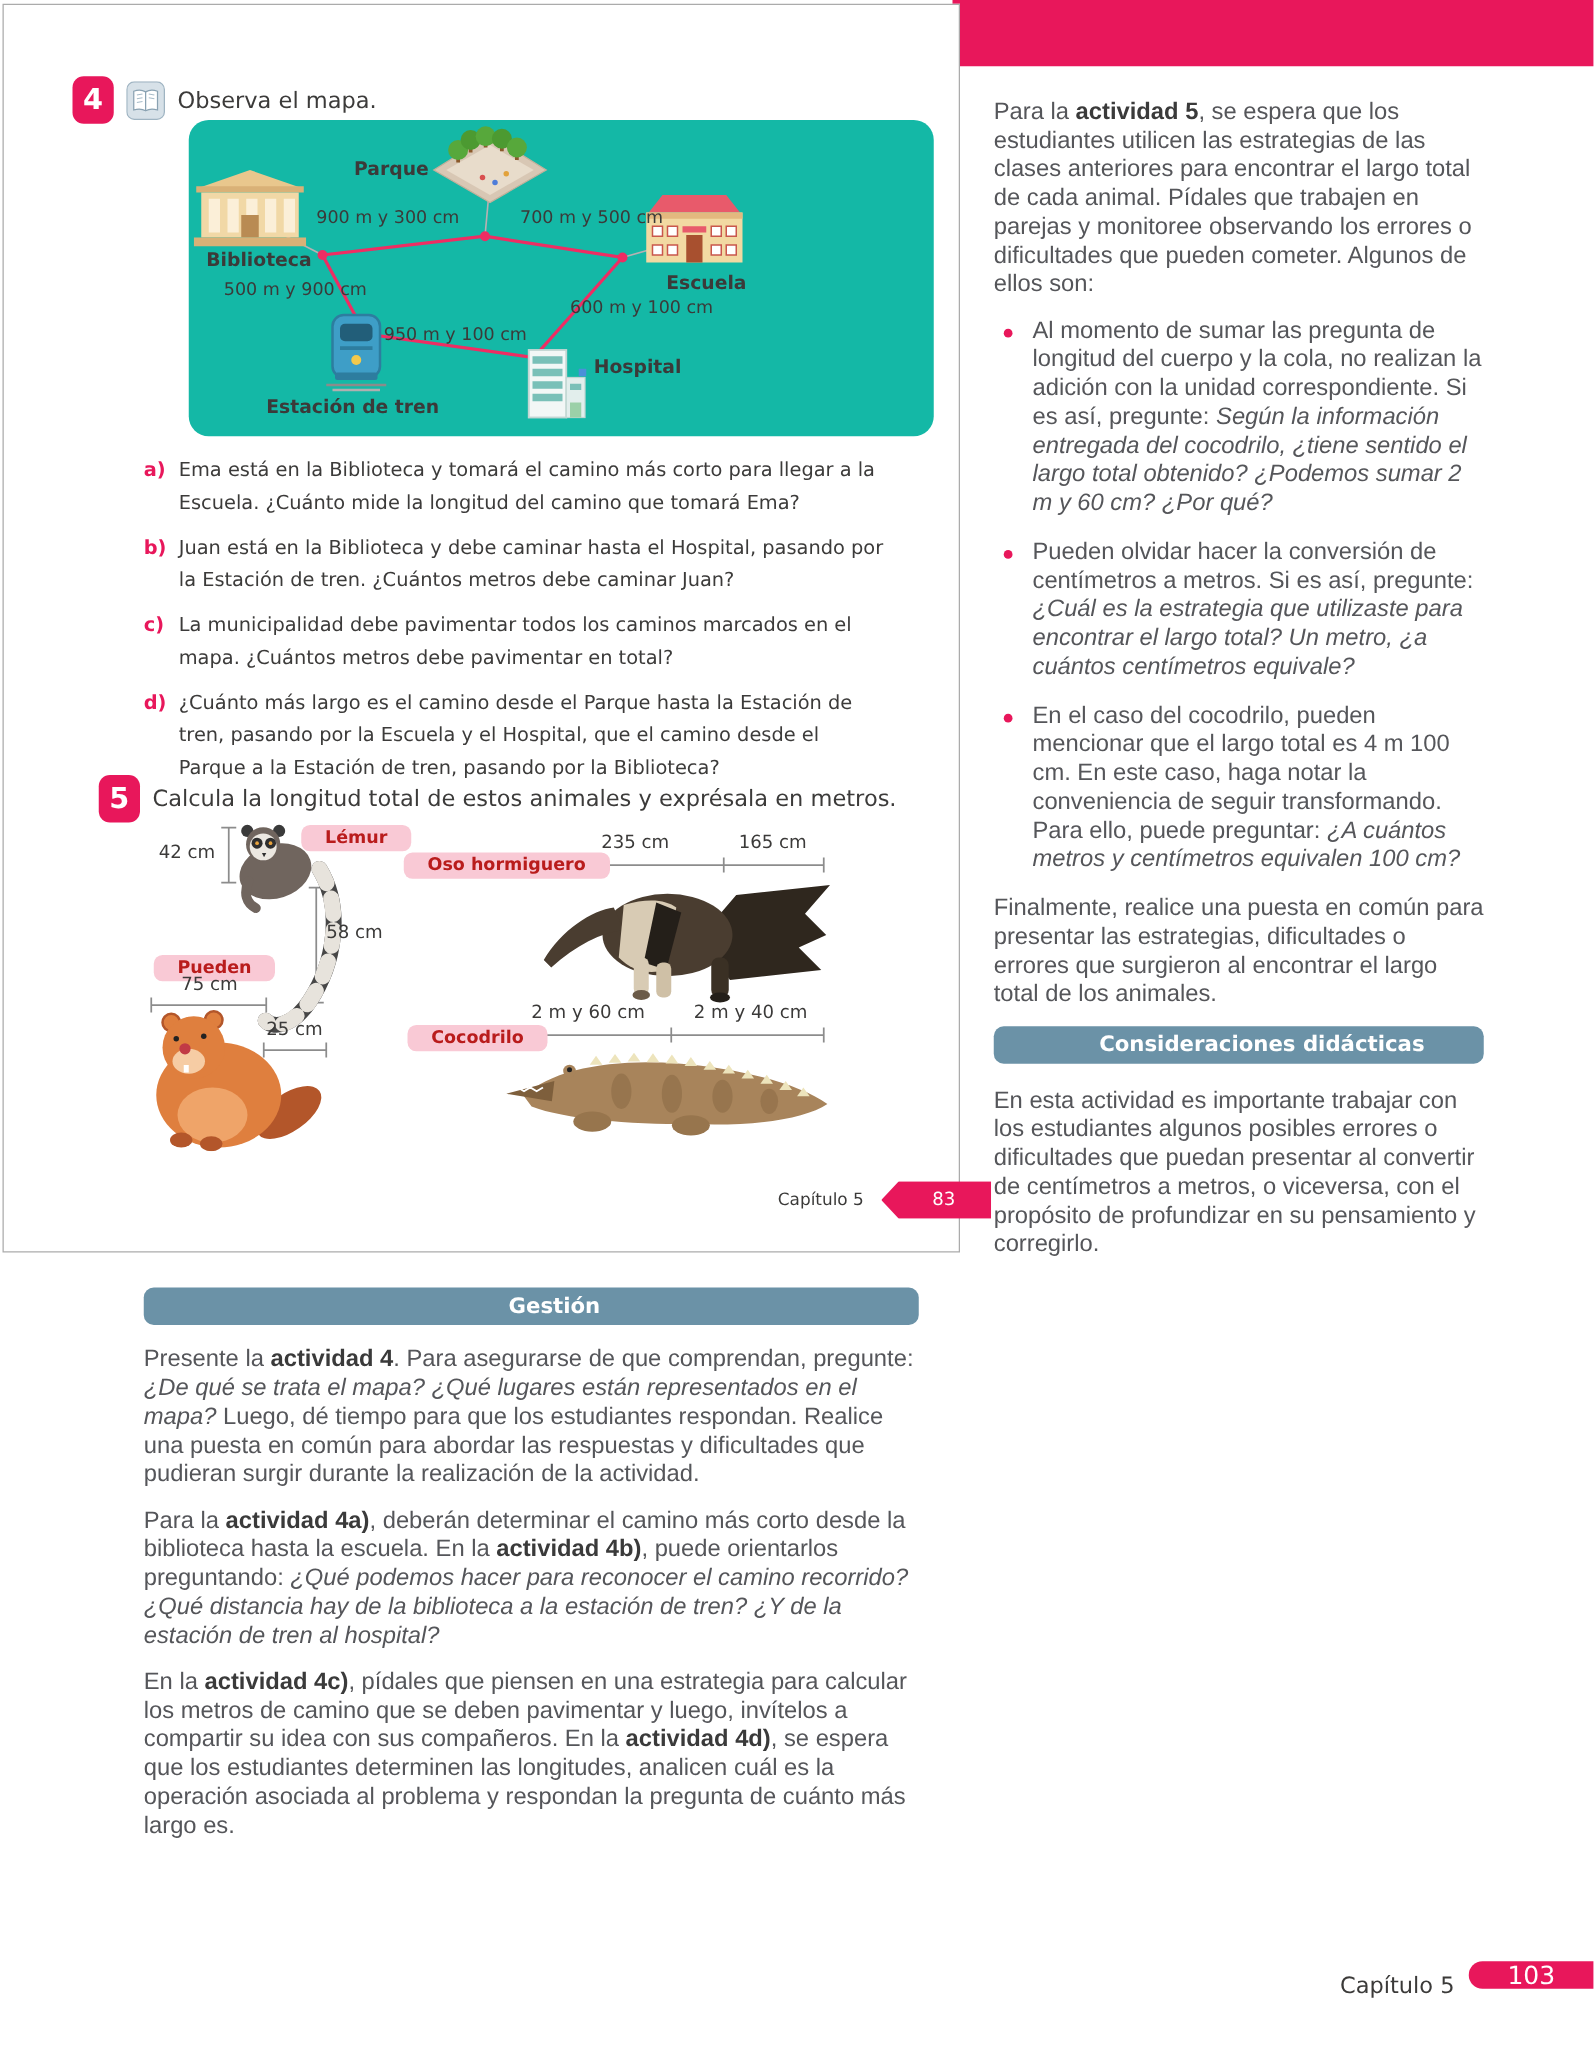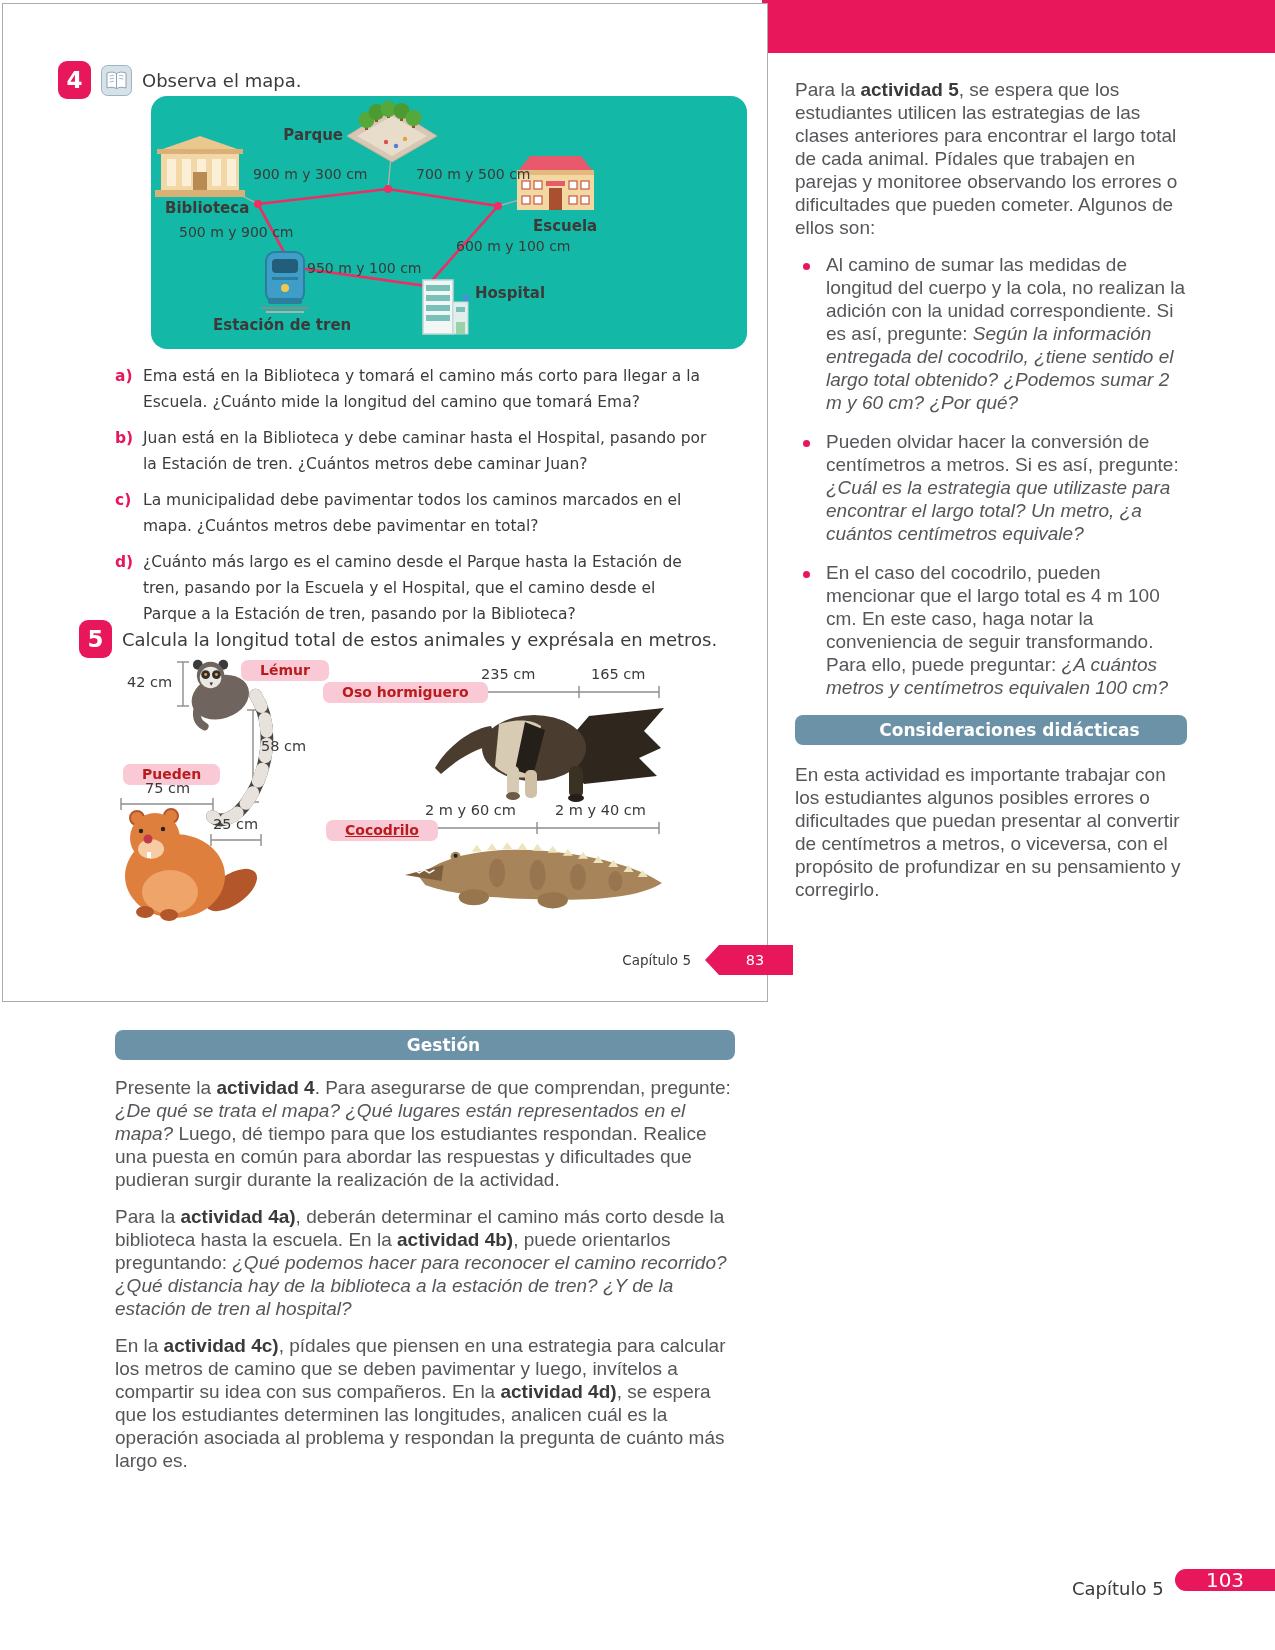--- a/index.html
+++ b/index.html
@@ -48,21 +48,21 @@
   .q .qletter { flex:0 0 28px; color:#E8175B; font-weight:bold; }
   .q .qtext { flex:1; }
 
   .animals { position:absolute; left:110px; top:648px; width:566px; height:278px; }
   .animals svg.measures { position:absolute; left:0; top:0; z-index:1; }
   .animal-tag { position:absolute; background:#F9C9D5; border-radius:7px; padding:2px 19px 3px;
                 font-size:14px; font-weight:bold; color:#b91c1c; z-index:3; white-space:nowrap; }
   .tag-lemur { left:128px; top:8px; }
   .tag-oso   { left:210px; top:30px; }
   .tag-castor{ left:10px;  top:112px; }
-  .tag-croc  { left:213px; top:168px;text-decoration:underline; }
+  .tag-croc  { left:213px; top:168px; }
   .mlabel { position:absolute; font-size:14.5px; color:#3B3A39; z-index:3; white-space:nowrap;text-align:center; }
   .m-42  { left:14px;  top:22px; }
   .m-58  { left:148px; top:86px; }
   .m-75  { left:32px;  top:128px; }
   .m-25  { left:100px; top:164px; }
   .m-235 { left:368px; top:14px; }
   .m-165 { left:478px; top:14px; }
   .m-260 { left:312px; top:150px; }
   .m-240 { left:442px; top:150px; }
   .animal-art { position:absolute; z-index:2; }
@@ -400,31 +400,32 @@
     <p><span>Presente la </span><span class="b">actividad 4</span><span>. Para asegurarse de que comprendan, pregunte: </span><span class="i">¿De qué se trata el mapa? ¿Qué lugares están representados en el mapa?</span><span> Luego, dé tiempo para que los estudiantes respondan. Realice una puesta en común para abordar las respuestas y dificultades que pudieran surgir durante la realización de la actividad.</span></p>
     <p><span>Para la </span><span class="b">actividad 4a)</span><span>, deberán determinar el camino más corto desde la biblioteca hasta la escuela. En la </span><span class="b">actividad 4b)</span><span>, puede orientarlos preguntando: </span><span class="i">¿Qué podemos hacer para reconocer el camino recorrido? ¿Qué distancia hay de la biblioteca a la estación de tren? ¿Y de la estación de tren al hospital?</span></p>
     <p><span>En la </span><span class="b">actividad 4c)</span><span>, pídales que piensen en una estrategia para calcular los metros de camino que se deben pavimentar y luego, invítelos a compartir su idea con sus compañeros. En la </span><span class="b">actividad 4d)</span><span>, se espera que los estudiantes determinen las longitudes, analicen cuál es la operación asociada al problema y respondan la pregunta de cuánto más largo es.</span></p>
   </div>
 
   <div class="right-col">
     <p><span>Para la </span><span class="b">actividad 5</span><span>, se espera que los estudiantes utilicen las estrategias de las clases anteriores para encontrar el largo total de cada animal. Pídales que trabajen en parejas y monitoree observando los errores o dificultades que pueden cometer. Algunos de ellos son:</span></p>
     <ul>
       <li>
         <span class="bullet-dot"></span>
-        <span><span>Al camino de sumar las medidas de longitud del cuerpo y la cola, no realizan la adición con la unidad correspondiente. Si es así, pregunte: </span><span class="i">Según la información entregada del cocodrilo, ¿tiene sentido el largo total obtenido? ¿Podemos sumar 2 m y 60 cm? ¿Por qué?</span></span>
+        <span><span>Al momento de sumar las pregunta de longitud del cuerpo y la cola, no realizan la adición con la unidad correspondiente. Si es así, pregunte: </span><span class="i">Según la información entregada del cocodrilo, ¿tiene sentido el largo total obtenido? ¿Podemos sumar 2 m y 60 cm? ¿Por qué?</span></span>
       </li>
       <li>
         <span class="bullet-dot"></span>
         <span><span>Pueden olvidar hacer la conversión de centímetros a metros. Si es así, pregunte: </span><span class="i">¿Cuál es la estrategia que utilizaste para encontrar el largo total? Un metro, ¿a cuántos centímetros equivale?</span></span>
       </li>
       <li>
         <span class="bullet-dot"></span>
         <span><span>En el caso del cocodrilo, pueden mencionar que el largo total es 4 m 100 cm. En este caso, haga notar la conveniencia de seguir transformando. Para ello, puede preguntar: </span><span class="i">¿A cuántos metros y centímetros equivalen 100 cm?</span></span>
       </li>
     </ul>
+    <p>Finalmente, realice una puesta en común para presentar las estrategias, dificultades o errores que surgieron al encontrar el largo total de los animales.</p>
     <div class="section-bar">
       <span>Consideraciones didácticas</span>
     </div>
     <p>En esta actividad es importante trabajar con los estudiantes algunos posibles errores o dificultades que puedan presentar al convertir de centímetros a metros, o viceversa, con el propósito de profundizar en su pensamiento y corregirlo.</p>
   </div>
 
   <div class="page-footer">
     <span class="chap">Capítulo 5</span>
     <div class="pf-badge">
       <span>103</span>

